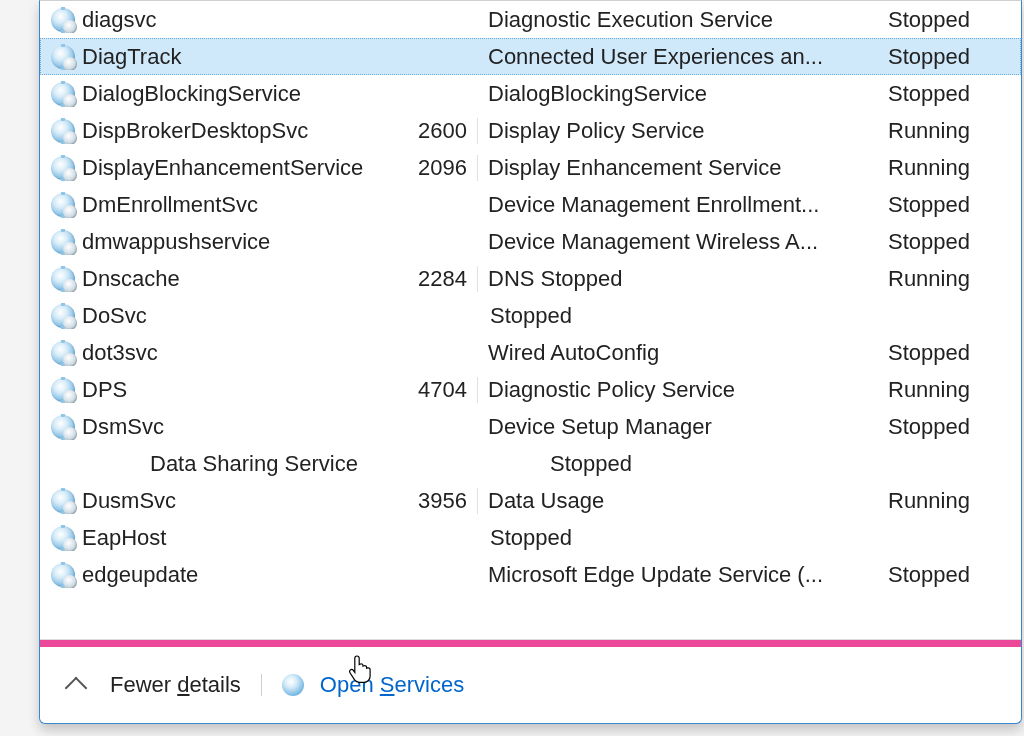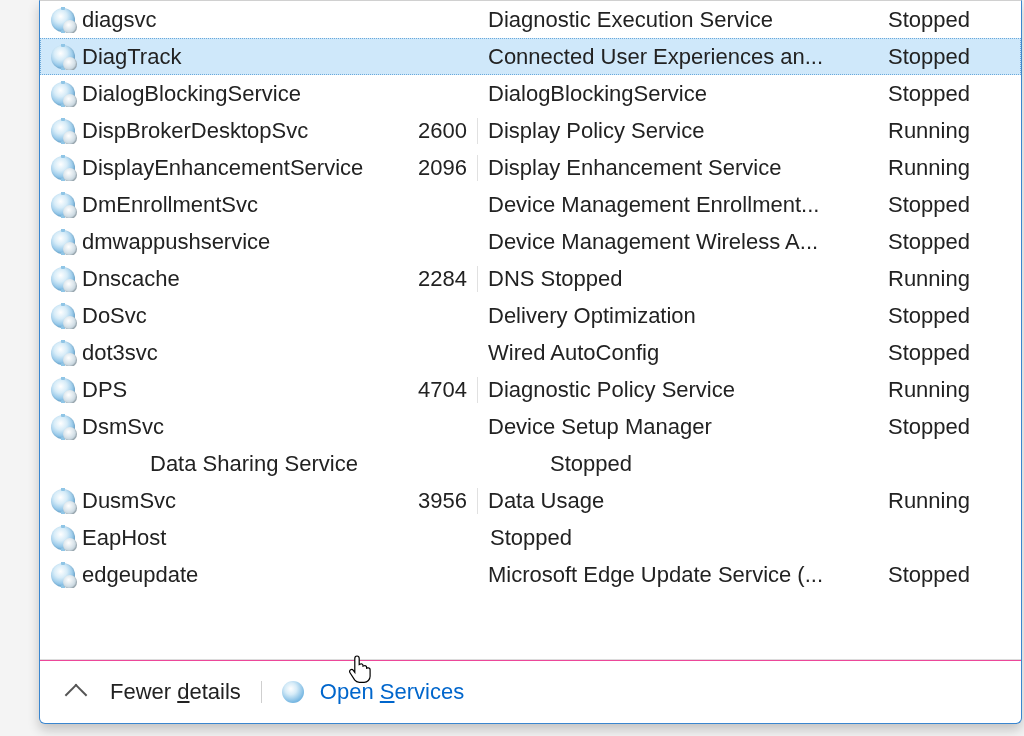--- a/index.html
+++ b/index.html
@@ -90,26 +90,26 @@
   .svc-icon .g1::after { left:10px; bottom:-4px; }
   .svc-icon .g2 {
     position:absolute; right:-2px; bottom:-2px; width:14px; height:14px;
     border-radius:50%;
     background: radial-gradient(circle at 40% 35%, #fff 0%, #dce6ec 40%, #9fb6c4 100%);
     box-shadow: inset -1px -1px 1px rgba(0,0,0,.2);
   }
   
   .footer {
     flex: 0 0 auto;
-    height: 63px;
+    height: 83px;
     display: flex;
     align-items: center;
     padding-left: 28px;
     gap: 10px;
-    border-top: 1px solid #ec4899;
+    border-top: 7px solid #ec4899;
     font-size: 22px;
     position: relative;
   }
   .chev {
     width: 16px; height: 16px;
     border-left: 2px solid #555;
     border-top: 2px solid #555;
     transform: rotate(45deg);
     margin-top: 6px;
     margin-right: 16px;
@@ -239,21 +239,20 @@
       </div>
       <div class="row">
         <div class="c-name">
           <span class="svc-icon">
             <span class="g1"></span>
             <span class="g2"></span>
           </span>
           <span>DoSvc</span>
         </div>
         <div class="c-pid"></div>
-        <div class="c-desc">Delivery Optimization</div>
         <div class="c-status">Stopped</div>
       </div>
       <div class="row">
         <div class="c-name">
           <span class="svc-icon">
             <span class="g1"></span>
             <span class="g2"></span>
           </span>
           <span>dot3svc</span>
         </div>

